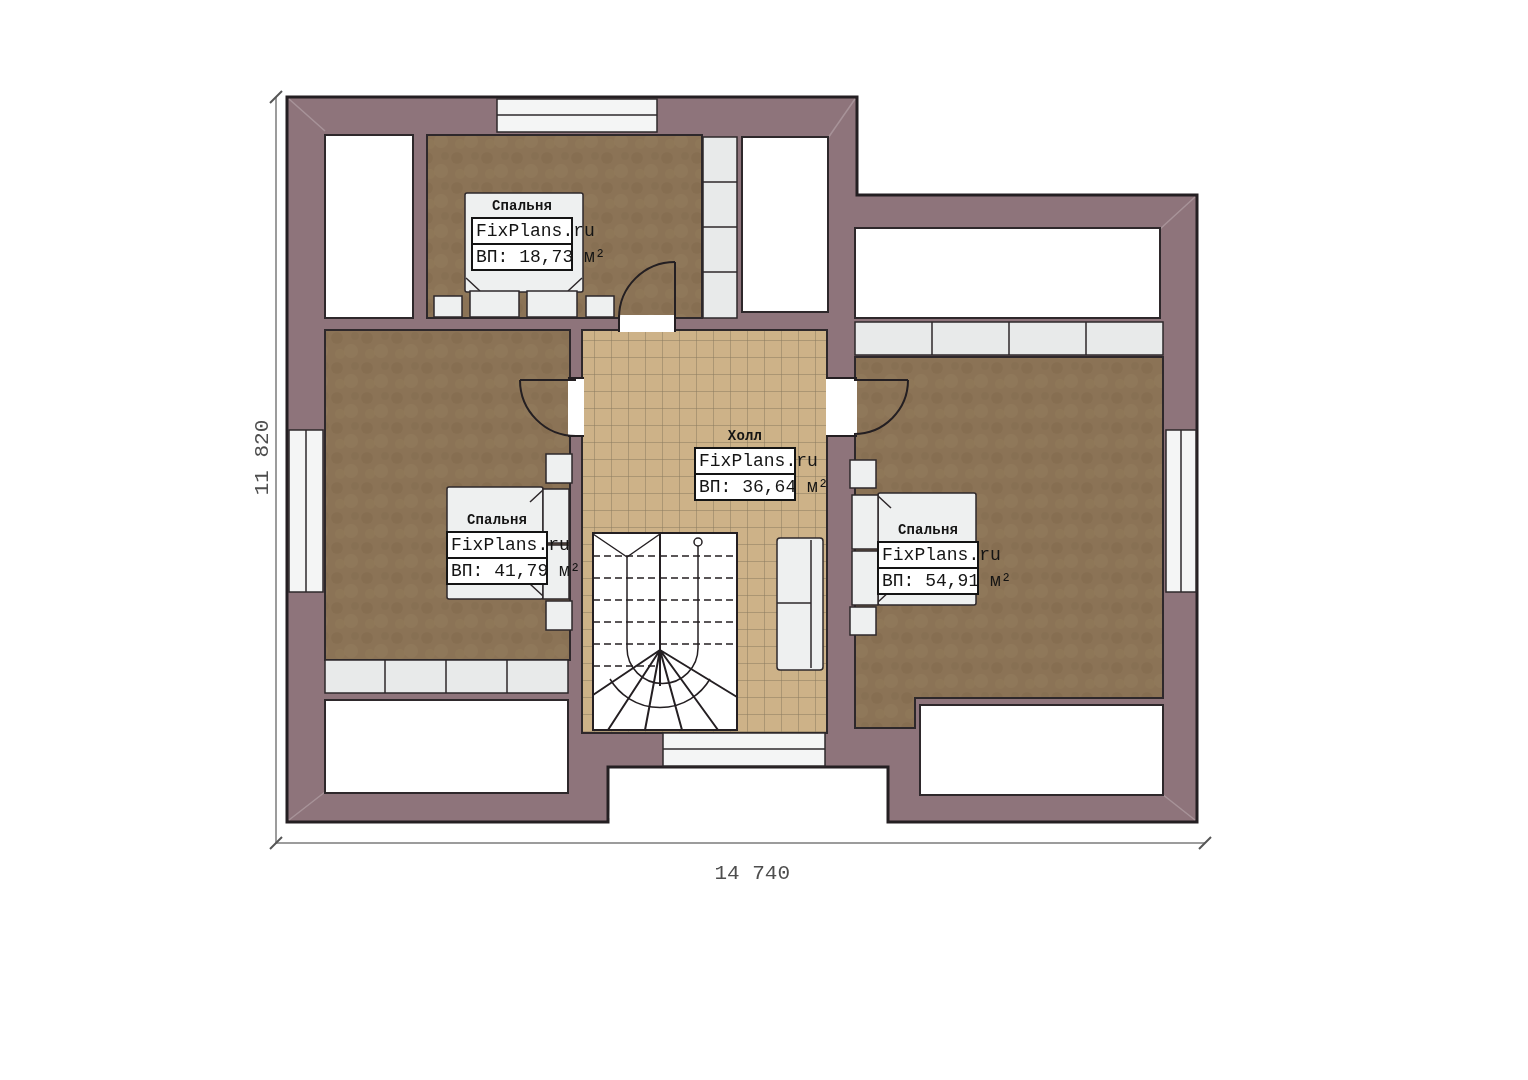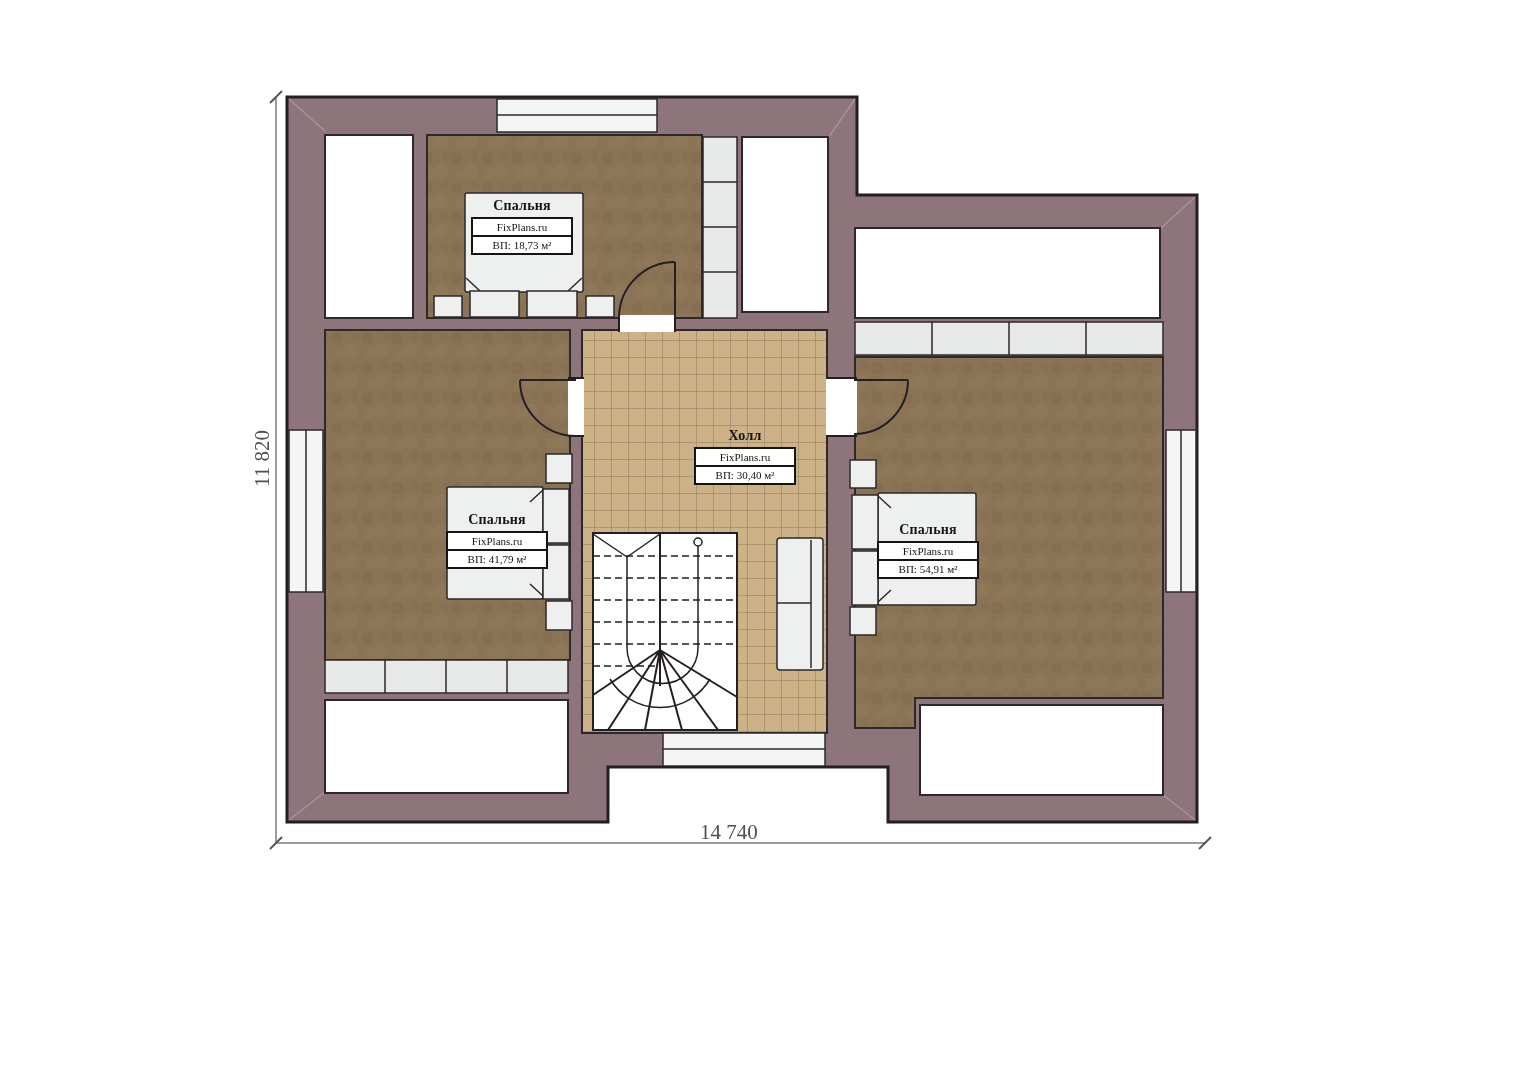--- a/index.html
+++ b/index.html
@@ -1,27 +1,27 @@
 <!DOCTYPE html>
 <html><head>
 <meta charset="utf-8">
 <style>
   html,body{margin:0;padding:0;background:#ffffff;}
   .page{position:relative;width:1528px;height:1080px;background:#ffffff;overflow:hidden;
-        font-family:Liberation Serif, serif;}
+        font-family:Liberation Mono, monospace;}
   svg{position:absolute;left:0;top:0;}
   .room-label{position:absolute;transform:translateX(-50%);text-align:center;z-index:5;}
   .room-label .title{font-size:14px;font-weight:bold;color:#141414;letter-spacing:.2px;
                      margin-bottom:3px;white-space:nowrap;}
   .room-label .box{width:98px;margin:0 auto;background:#ffffff;border:2px solid #141414;}
-  .room-label .box .row{font-size:11px;color:#141414;padding:2px 3px;white-space:nowrap;}
+  .room-label .box .row{font-size:18px;color:#141414;padding:2px 3px;white-space:nowrap;}
   .room-label .box .row:first-child{border-bottom:2px solid #141414;}
   .dim-label{position:absolute;color:#4e4e4e;font-size:21px;z-index:5;white-space:nowrap;}
   .dim-v{left:222px;top:446px;width:80px;text-align:center;transform:rotate(-90deg);}
-  .dim-h{left:700px;top:820px;width:90px;text-align:left;}
+  .dim-h{left:700px;top:862px;width:90px;text-align:right;}
 </style>
 </head>
 <body>
 
 <div class="page">
 
   <svg width="1528" height="1080" viewBox="0 0 1528 1080">
     <defs>
       <pattern id="floorTex" width="30" height="30" patternUnits="userSpaceOnUse">
         <rect width="30" height="30" fill="#8b7356"></rect>
@@ -189,21 +189,21 @@
     <div class="box">
       <div class="row">FixPlans.ru</div>
       <div class="row">ВП: 41,79 м²</div>
     </div>
   </div>
 
   <div class="room-label" style="left:745px;top:428px;">
     <div class="title">Холл</div>
     <div class="box">
       <div class="row">FixPlans.ru</div>
-      <div class="row">ВП: 30,40 м²</div>
+      <div class="row">ВП: 36,64 м²</div>
     </div>
   </div>
 
   <div class="room-label" style="left:928px;top:522px;">
     <div class="title">Спальня</div>
     <div class="box">
       <div class="row">FixPlans.ru</div>
       <div class="row">ВП: 54,91 м²</div>
     </div>
   </div>

